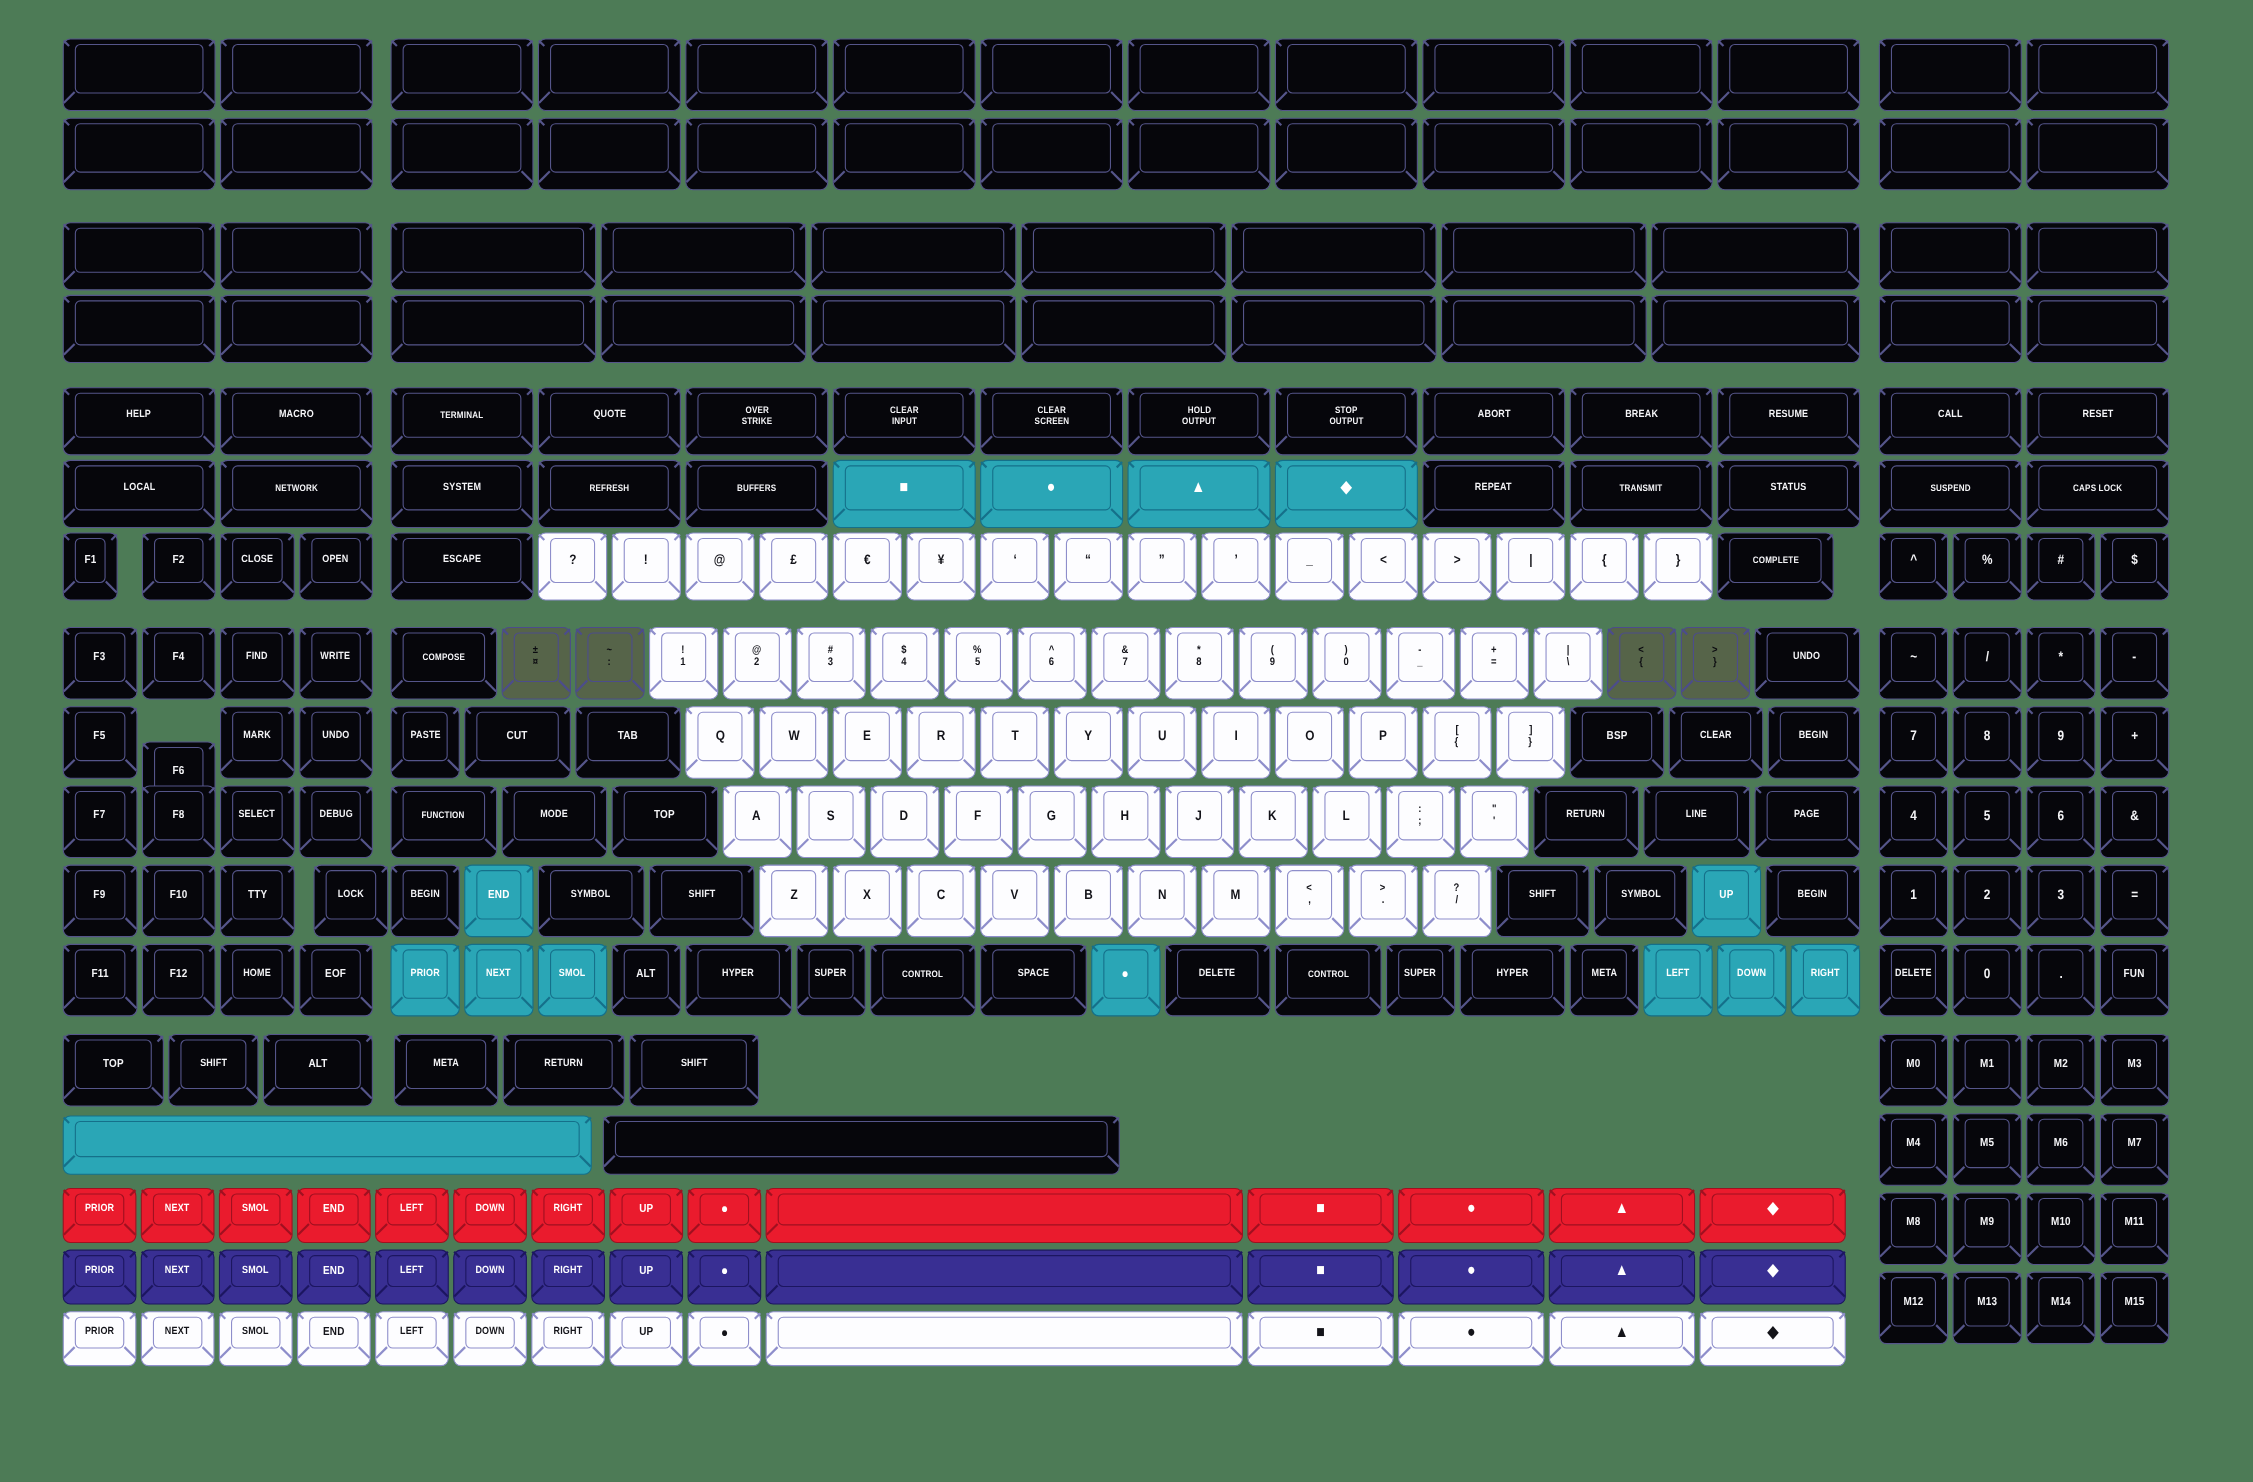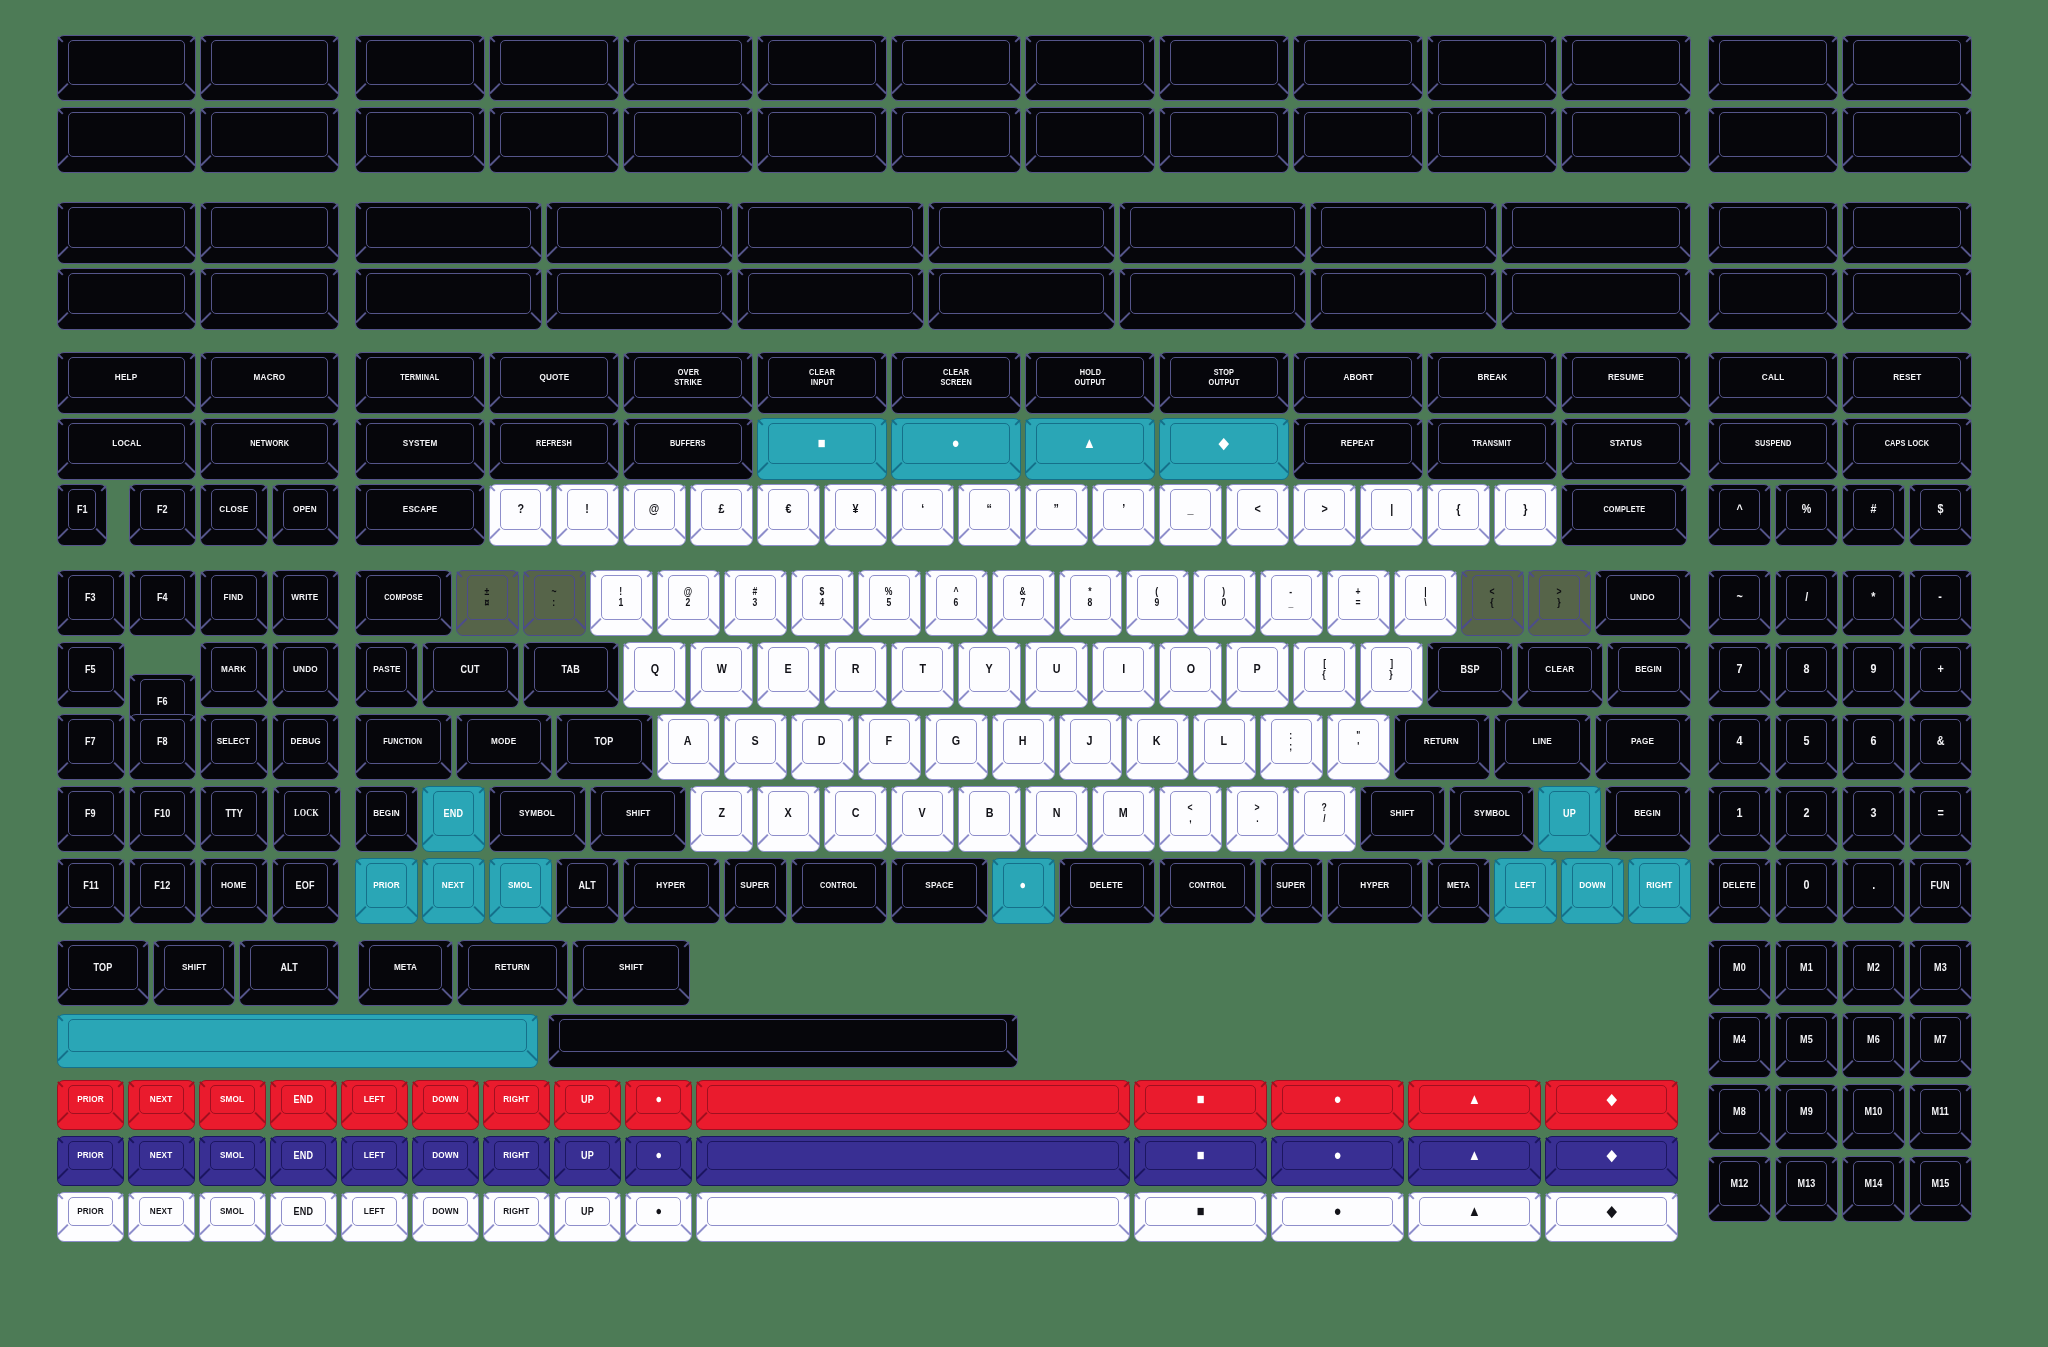--- a/index.html
+++ b/index.html
@@ -424,21 +424,21 @@
     <div class="key s-w" style="left: 1427px; top: 484px; width: 63px; height: 62px;">
       <div class="ktop">
         <span class="lg" style="font-size: 12.5px;">{</span>
       </div>
     </div>
     <div class="key s-w" style="left: 1494px; top: 484px; width: 63px; height: 62px;">
       <div class="ktop">
         <span class="lg" style="font-size: 12.5px;">}</span>
       </div>
     </div>
-    <div class="key s-k" style="left: 1561px; top: 484px; width: 126px; height: 62px;">
+    <div class="key s-k" style="left: 1561px; top: 484px; width: 106px; height: 62px;">
       <div class="ktop">
         <span class="lg" style="font-size: 8.5px;">COMPLETE</span>
       </div>
     </div>
     <div class="key s-k" style="left: 1708px; top: 484px; width: 63px; height: 62px;">
       <div class="ktop">
         <span class="lg" style="font-size: 12.5px;">^</span>
       </div>
     </div>
     <div class="key s-k" style="left: 1775px; top: 484px; width: 63px; height: 62px;">
@@ -875,21 +875,21 @@
     <div class="key s-k" style="left: 128.5px; top: 786px; width: 67.5px; height: 66px;">
       <div class="ktop">
         <span class="lg" style="font-size: 10.5px;">F10</span>
       </div>
     </div>
     <div class="key s-k" style="left: 200px; top: 786px; width: 67.5px; height: 66px;">
       <div class="ktop">
         <span class="lg" style="font-size: 10.5px;">TTY</span>
       </div>
     </div>
-    <div class="key s-k" style="left: 273px; top: 786px; width: 67.5px; height: 66px; font-family: Liberation Serif, serif;">
+    <div class="key s-k" style="left: 285px; top: 786px; width: 67.5px; height: 66px;">
       <div class="ktop">
         <span class="lg" style="font-size: 9.5px;">LOCK</span>
       </div>
     </div>
     <div class="key s-k" style="left: 355px; top: 786px; width: 63px; height: 66px;">
       <div class="ktop">
         <span class="lg" style="font-size: 9.5px;">BEGIN</span>
       </div>
     </div>
     <div class="key s-t" style="left: 422px; top: 786px; width: 63px; height: 66px;">

